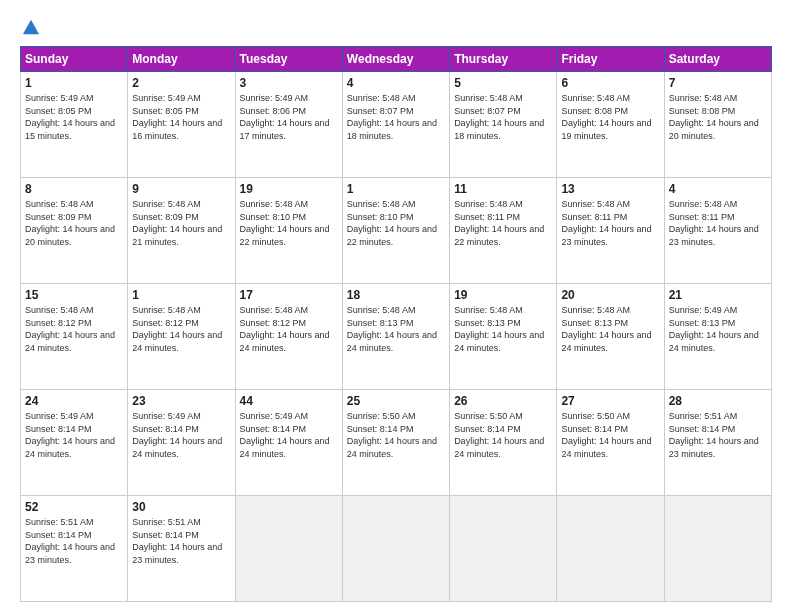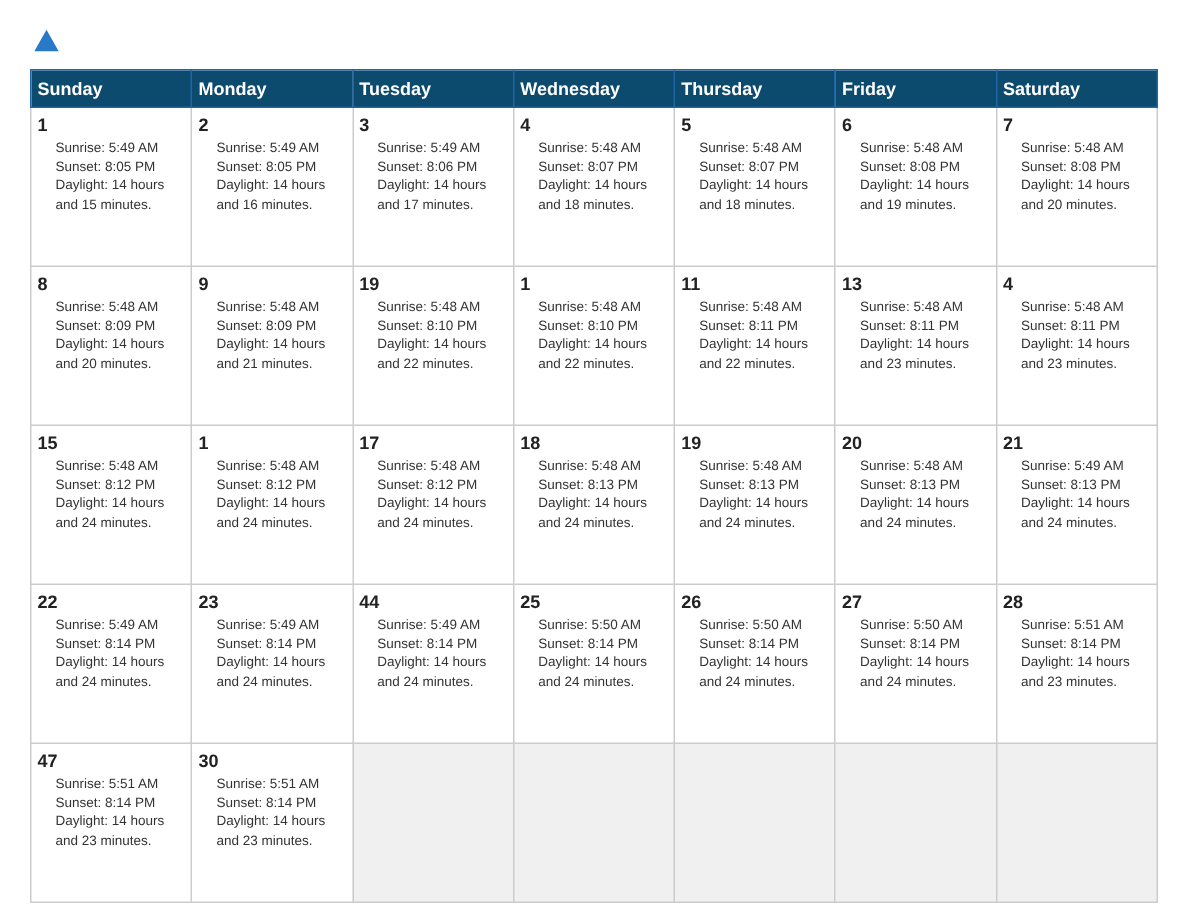--- a/index.html
+++ b/index.html
@@ -55,21 +55,21 @@
       color: #444;
     }
     .calendar {
       flex: 1;
       border: 1px solid #ccc;
       border-collapse: collapse;
       width: 100%;
       table-layout: fixed;
     }
     .calendar th {
-      background-color: #0c4a6e;
+      background-color: #a21caf;
       color: #fff;
       font-size: 12px;
       font-weight: bold;
       padding: 5px 4px;
       text-align: left;
       border: 1px solid #2065a8;
     }
     .calendar td {
       vertical-align: top;
       padding: 4px 4px;
@@ -88,21 +88,20 @@
     .day-num {
       font-size: 12px;
       font-weight: bold;
       display: block;
       margin-bottom: 2px;
     }
     .day-info {
       font-size: 9px;
       line-height: 1.4;
       color: #333;
-      margin-left: 12px;
     }
   </style>
 </head>
 <body>
 
 <div class="page">
   <div class="header">
     <div class="logo">
       <div class="logo-text">
         <span class="logo-general"></span>
@@ -260,21 +259,21 @@
           </td>
           <td>
             <span class="day-num">21</span>
             <div class="day-info" style="white-space: pre-line;">Sunrise: 5:49 AM
 Sunset: 8:13 PM
 Daylight: 14 hours and 24 minutes.</div>
           </td>
         </tr>
         <tr>
           <td>
-            <span class="day-num">22</span>
+            <span class="day-num">24</span>
             <div class="day-info" style="white-space: pre-line;">Sunrise: 5:49 AM
 Sunset: 8:14 PM
 Daylight: 14 hours and 24 minutes.</div>
           </td>
           <td>
             <span class="day-num">23</span>
             <div class="day-info" style="white-space: pre-line;">Sunrise: 5:49 AM
 Sunset: 8:14 PM
 Daylight: 14 hours and 24 minutes.</div>
           </td>
@@ -304,21 +303,21 @@
           </td>
           <td>
             <span class="day-num">28</span>
             <div class="day-info" style="white-space: pre-line;">Sunrise: 5:51 AM
 Sunset: 8:14 PM
 Daylight: 14 hours and 23 minutes.</div>
           </td>
         </tr>
         <tr>
           <td>
-            <span class="day-num">47</span>
+            <span class="day-num">52</span>
             <div class="day-info" style="white-space: pre-line;">Sunrise: 5:51 AM
 Sunset: 8:14 PM
 Daylight: 14 hours and 23 minutes.</div>
           </td>
           <td>
             <span class="day-num">30</span>
             <div class="day-info" style="white-space: pre-line;">Sunrise: 5:51 AM
 Sunset: 8:14 PM
 Daylight: 14 hours and 23 minutes.</div>
           </td>

